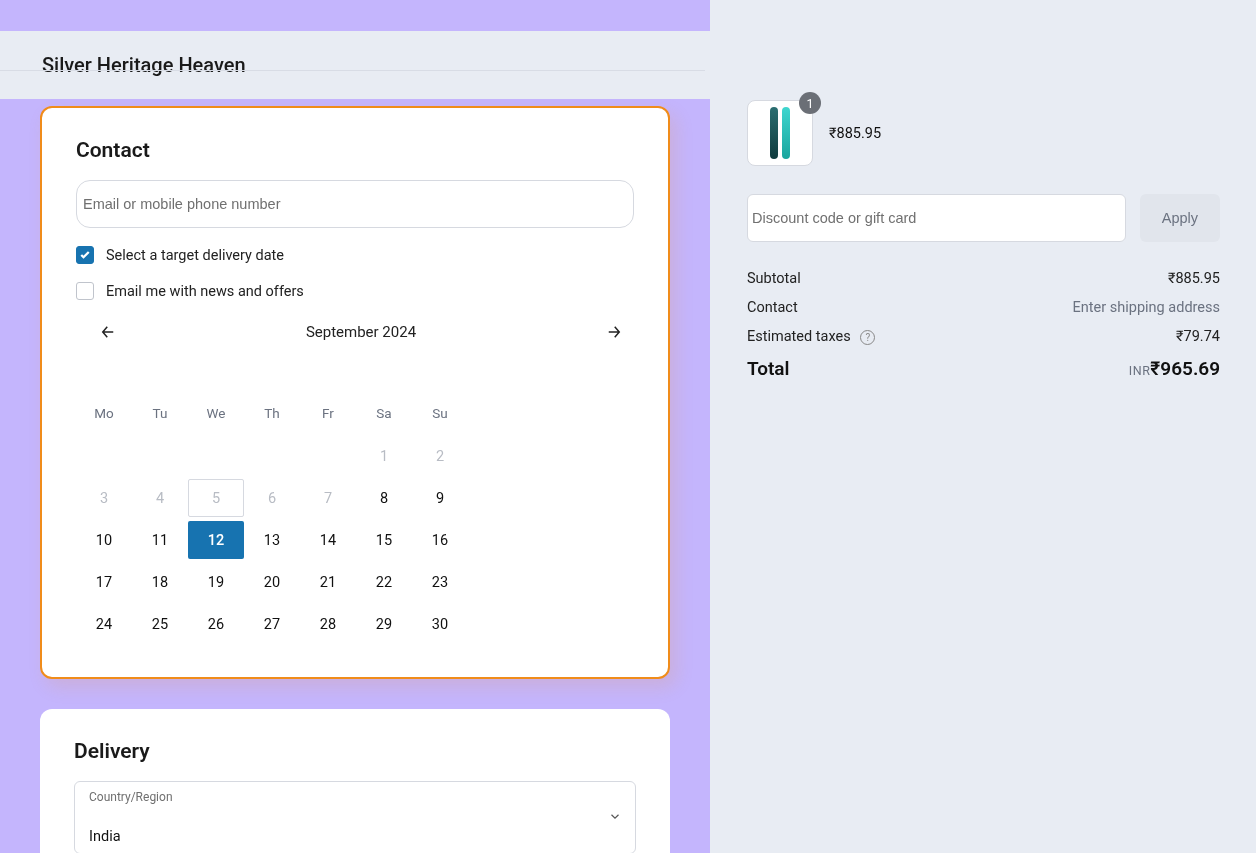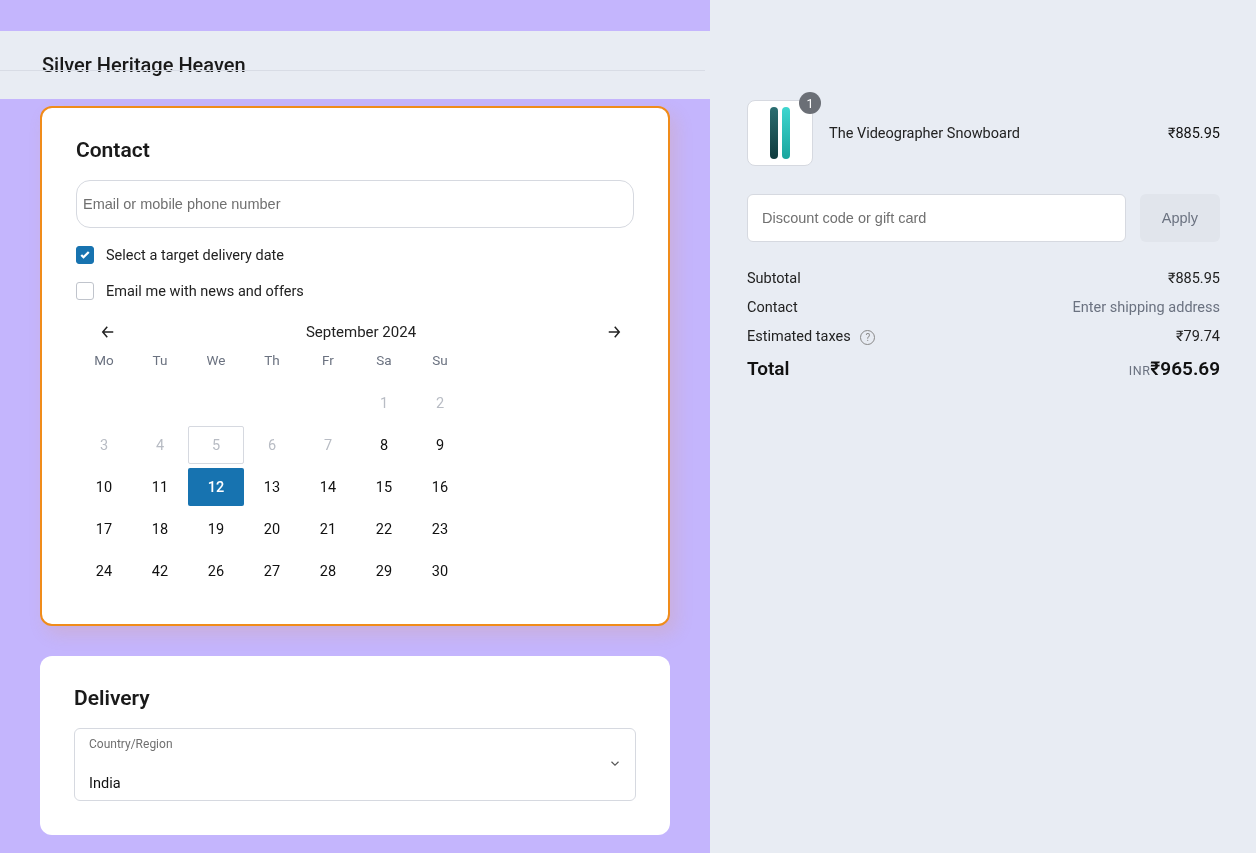--- a/index.html
+++ b/index.html
@@ -124,21 +124,21 @@
   .chk svg { display: none; width: 12px; height: 12px; }
   .calendar {
     margin-top: 6px;
   }
   .cal-nav {
     display: flex;
     align-items: center;
     justify-content: space-between;
     padding: 0 18px;
     padding-right: 6px;
-    margin-bottom: 0;
+    margin-bottom: 18px;
   }
   .cal-arrow {
     width: 28px;
     height: 28px;
     display: inline-flex;
     align-items: center;
     justify-content: center;
     cursor: pointer;
     color: #222;
   }
@@ -151,20 +151,21 @@
     display: grid;
     grid-template-columns: repeat(7, 1fr);
     text-align: center;
     row-gap: 4px;
     width: 392px;
   }
   .cal-head {
     font-size: 13.5px;
     color: #6b7280;
     padding: 6px 0 12px 0;
+    margin-top: 35px;
   }
   .cal-cell {
     font-size: 14.5px;
     color: #111;
     height: 38px;
     display: inline-flex;
     align-items: center;
     justify-content: center;
     cursor: pointer;
     border-radius: 2px;
@@ -254,21 +255,21 @@
   }
   .discount-row {
     display: flex;
     gap: 14px;
     margin-bottom: 28px;
   }
   .discount-input {
     flex: 1;
     border: 1px solid #d6d9e0;
     border-radius: 6px;
-    padding: 15px 14px;
+    padding: 15px 4px;
     font-size: 14.5px;
     background: #fff;
   }
   .discount-input::placeholder { color: #707070; }
   .apply-btn {
     background: #e1e5ec;
     color: #6b7280;
     border: none;
     border-radius: 6px;
     padding: 0 22px;
@@ -394,21 +395,21 @@
               <div class="cal-cell">15</div>
               <div class="cal-cell">16</div>
               <div class="cal-cell">17</div>
               <div class="cal-cell">18</div>
               <div class="cal-cell">19</div>
               <div class="cal-cell">20</div>
               <div class="cal-cell">21</div>
               <div class="cal-cell">22</div>
               <div class="cal-cell">23</div>
               <div class="cal-cell">24</div>
-              <div class="cal-cell">42</div>
+              <div class="cal-cell">25</div>
               <div class="cal-cell">26</div>
               <div class="cal-cell">27</div>
               <div class="cal-cell">28</div>
               <div class="cal-cell">29</div>
               <div class="cal-cell">30</div>
             </div>
         </div>
       </div>
 
       <div class="card">
@@ -430,21 +431,20 @@
   </div>
 
   <div class="right-pane">
 
     <div class="line-item">
       <div class="thumb">
         <span class="board b1"></span>
           <span class="board b2"></span>
         <span class="qty-badge">1</span>
       </div>
-      <div class="item-name">The Videographer Snowboard</div>
       <div class="item-price">₹885.95</div>
     </div>
 
     <div class="discount-row">
       <input class="discount-input" placeholder="Discount code or gift card" style="">
       <button class="apply-btn">Apply</button>
     </div>
 
     <div class="summary-row">
       <span>Subtotal</span>

